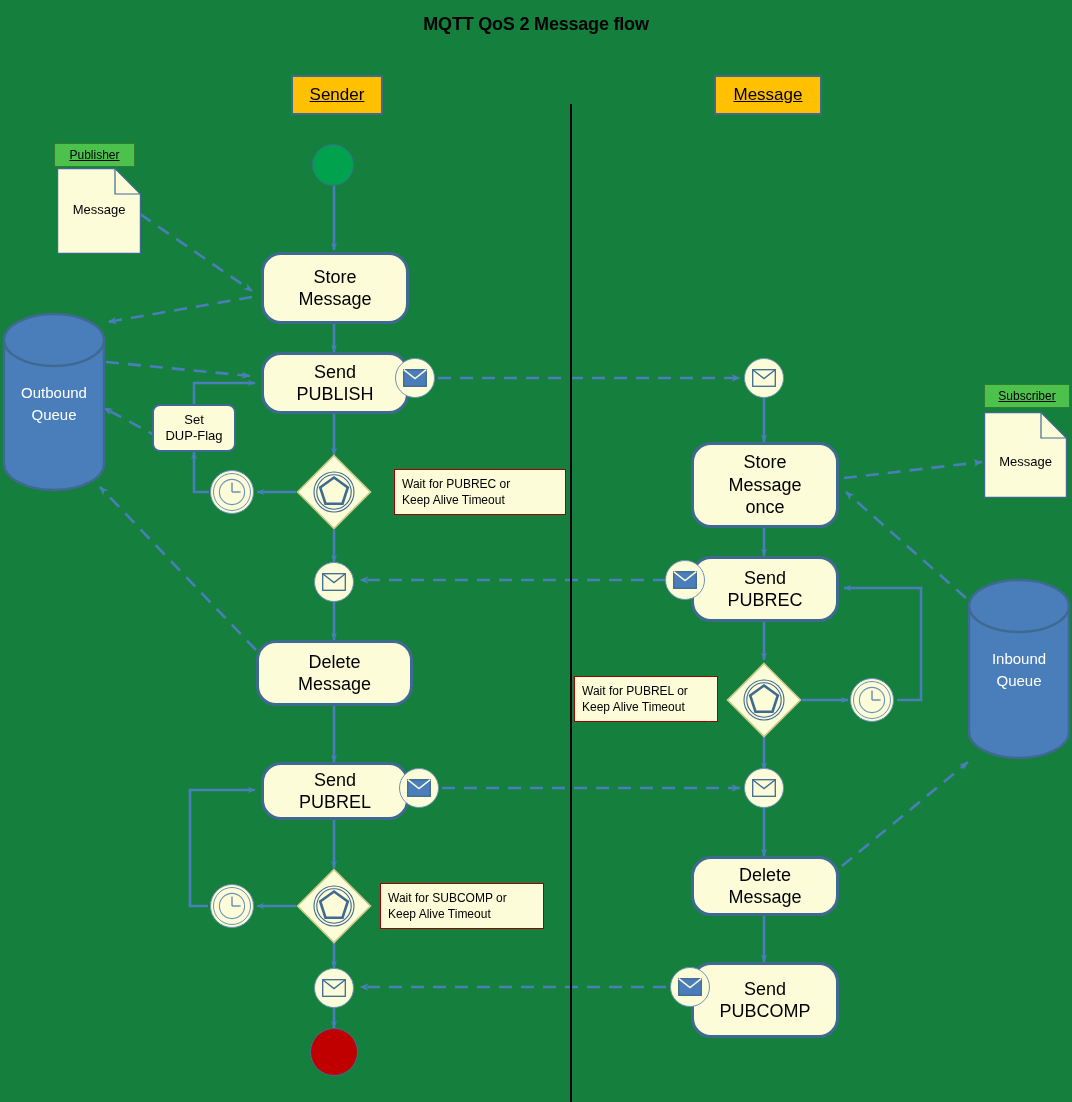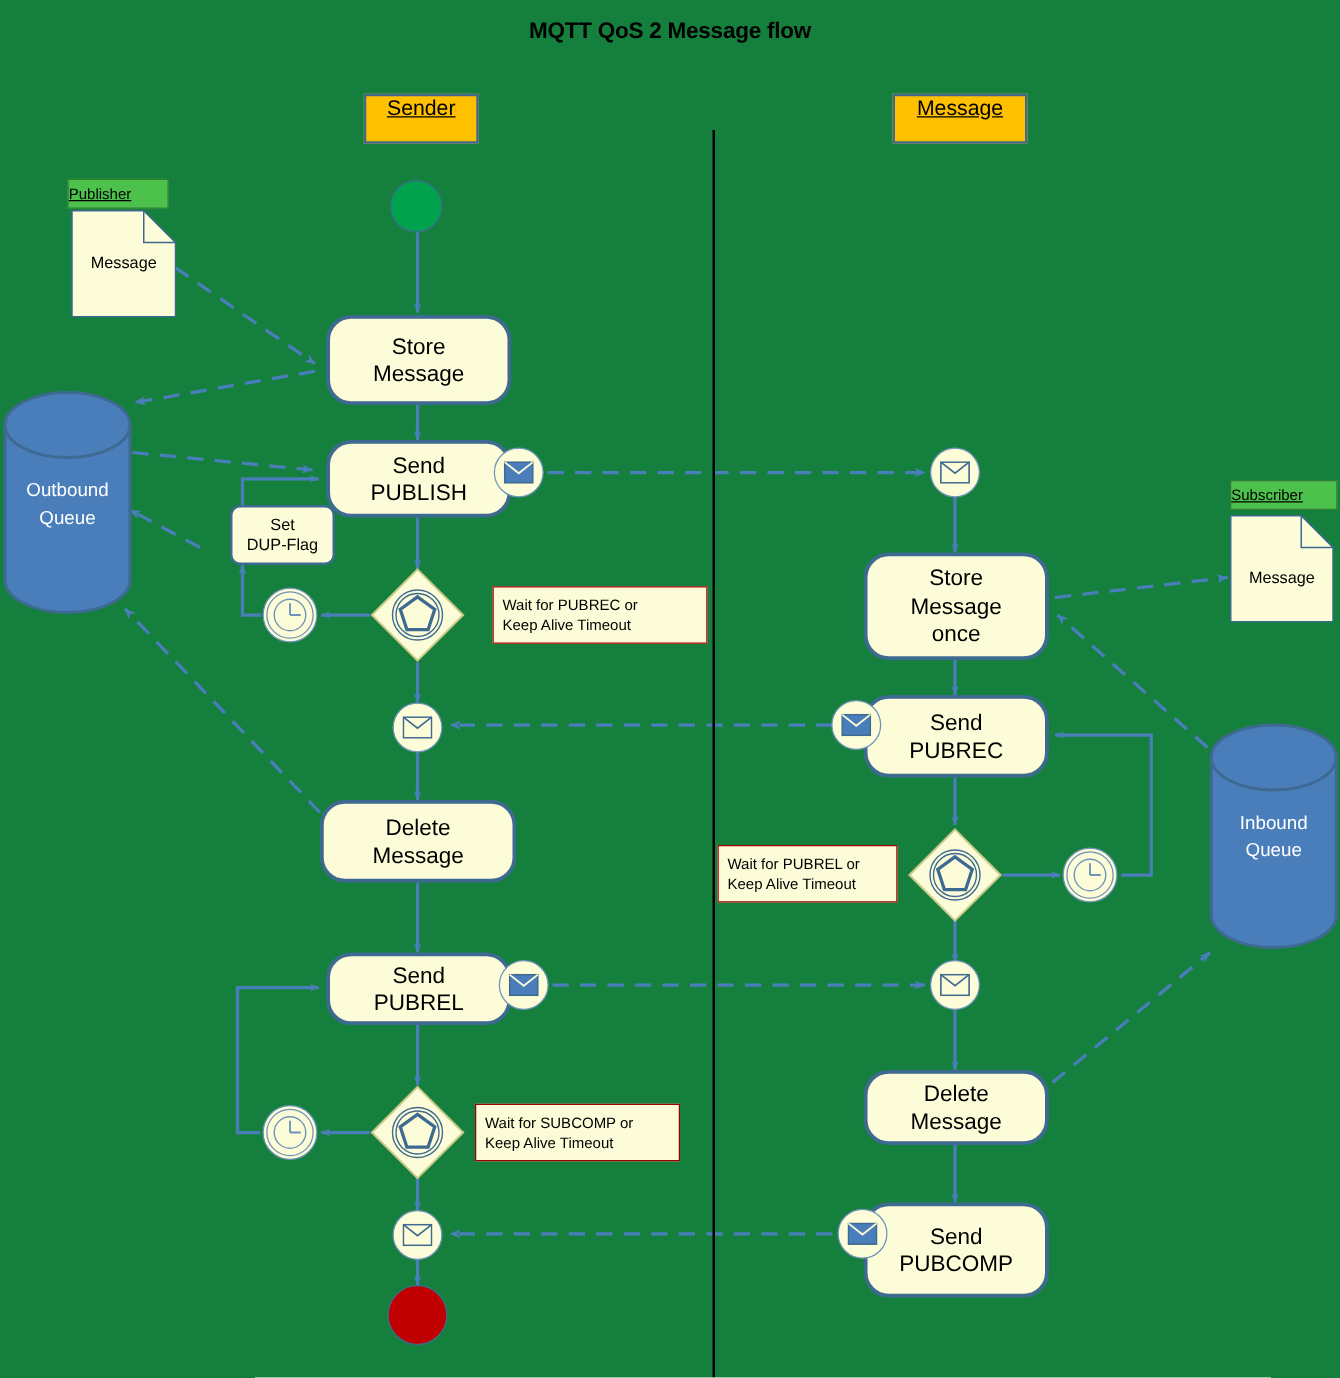--- a/index.html
+++ b/index.html
@@ -11,21 +11,21 @@
     font-size:18px;font-weight:bold;color:#000;letter-spacing:-0.2px;
   }
 
   
   .divider{position:absolute;background:#000;width:2px;}
 
   
   .pool-label{
     position:absolute;background:#FFC000;border:2px solid #41698E;
     color:#000;font-size:17px;text-align:center;
-    display:flex;align-items:flex-start;justify-content:center;
+    display:flex;align-items:center;justify-content:center;
   }
   .pool-label span{text-decoration:underline;}
 
   
   .task{
     position:absolute;background:#FDFCD8;border:3px solid #3E6A92;
     border-radius:20px;display:flex;align-items:center;justify-content:center;
     text-align:center;color:#000;font-size:18px;line-height:1.25;
     box-sizing:border-box;
   }
@@ -49,21 +49,21 @@
   .cyl{position:absolute;}
   .cyl-label{
     position:absolute;width:100%;text-align:center;color:#fff;
     font-size:15px;line-height:1.45;pointer-events:none;
   }
 
   
   .note{position:absolute;}
   .note-label{
     position:absolute;background:#4CC14C;border:1px solid #2E7D32;
-    font-size:12px;color:#000;display:flex;align-items:center;justify-content:flex-start;
+    font-size:12px;color:#000;display:flex;align-items:center;justify-content:center;
   }
   .note-label span{text-decoration:underline;}
   .note-text{
     position:absolute;font-size:13px;color:#000;
     display:flex;align-items:center;justify-content:center;text-align:center;
   }
 
   
   .annot{
     position:absolute;background:#FDFCD8;border:1.5px solid #A00000;
@@ -195,21 +195,21 @@
       <div style="white-space:pre-line;">Send
 PUBLISH</div>
     </div>
     <div class="ev ev-msg" style="left:395px;top:358px;width:40px;height:40px;">
       <svg width="24" height="18" viewBox="0 0 24 18">
         <rect x="0.7" y="0.7" width="22.6" height="16.6" fill="#4A7EBB" stroke="#3E6A92" stroke-width="1.3"></rect>
         <path d="M0.7,0.7 L12,9.6 L23.3,0.7" fill="none" stroke="#FDFCD8" stroke-width="1.5"></path>
       </svg>
     </div>
 
-    <div class="task small" style="left:152px;top:404px;width:84px;height:48px;margin-left:32px;">
+    <div class="task small" style="left:152px;top:404px;width:84px;height:48px;">
       <div style="white-space:pre-line;">Set
 DUP-Flag</div>
     </div>
 
     <div class="ev ev-timer" style="left:210px;top:470px;width:44px;height:44px;">
       <svg width="28" height="28" viewBox="0 0 28 28">
         <circle cx="14" cy="14" r="12.6" fill="none" stroke="#6E93B8" stroke-width="1.1"></circle>
         <path d="M14,14 L14,4.6 M14,14 L22.6,14" stroke="#6E93B8" stroke-width="1.5" fill="none"></path>
       </svg>
     </div>

